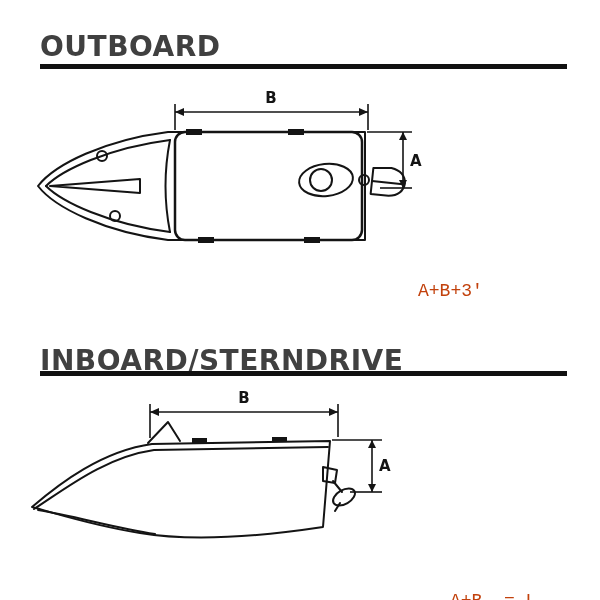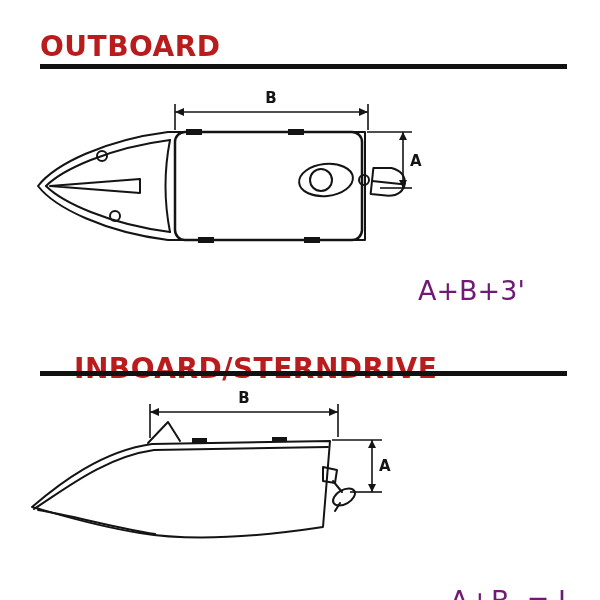--- a/index.html
+++ b/index.html
@@ -1,22 +1,22 @@
 <!DOCTYPE html>
 <html><head>
 <meta charset="utf-8">
 <style>
   * { margin:0; padding:0; box-sizing:border-box; }
   html,body { width:600px; height:600px; background:#ffffff; }
   body { font-family:"DejaVu Sans","Liberation Sans",sans-serif; color:#111111; }
   .page { position:relative; width:600px; height:600px; background:#ffffff; overflow:hidden; }
-  .heading { position:absolute; left:40px; font-size:28px; font-weight:800; letter-spacing:0.5px; color:#b91c1c; white-space:nowrap; }
+  .heading { position:absolute; left:40px; font-size:28px; font-weight:800; letter-spacing:0.5px; color:#404040; white-space:nowrap; }
   .rule { position:absolute; left:40px; width:527px; height:5px; background:#111111; }
   .boat { position:absolute; }
-  .formula { position:absolute; font-size:27px; line-height:34px; color:#701a75; white-space:pre; }
+  .formula { position:absolute; font-size:18px; line-height:34px; color:#c2410c; white-space:pre;font-family:Liberation Mono, monospace; }
   .dimlabel { font-family:"DejaVu Sans","Liberation Sans",sans-serif; font-size:15px; font-weight:700; fill:#141414; }
 </style>
 </head>
 <body>
 
 <div class="page">
 
   <h1 class="heading" style="top:30px;">OUTBOARD</h1>
   <div class="rule" style="top:64px;"></div>
 
@@ -61,21 +61,21 @@
       <polygon points="383,100 379,92 387,92"></polygon>
     </g>
     <text class="dimlabel" x="251" y="15" text-anchor="middle">B</text>
     <text class="dimlabel" x="390" y="78">A</text>
   </svg>
 
   <div class="formula" style="left:418px; top:206px;">
     <div>A+B+3'</div>
   </div>
 
-  <h1 class="heading" style="top:352px;margin-left:34px;">INBOARD/STERNDRIVE</h1>
+  <h1 class="heading" style="top:344px;">INBOARD/STERNDRIVE</h1>
   <div class="rule" style="top:371px;"></div>
 
   <svg class="boat" style="left:20px; top:388px;" width="410" height="182" viewBox="0 0 410 182">
 
     <g stroke="#141414" fill="none" stroke-width="2" stroke-linejoin="round" stroke-linecap="round">
       <path d="M12 119 C40 95 82 63 132 56 L310 53 L303 139 C250 147 180 155 120 145 C70 137 35 125 12 119 Z"></path>
       <path d="M14 121 C45 101 85 69 134 62 L308 59"></path>
       <path d="M18 122 C55 128 95 140 135 146"></path>
       <path d="M128 55 L148 34 L160 53"></path>
       <g fill="#141414" stroke="none">

